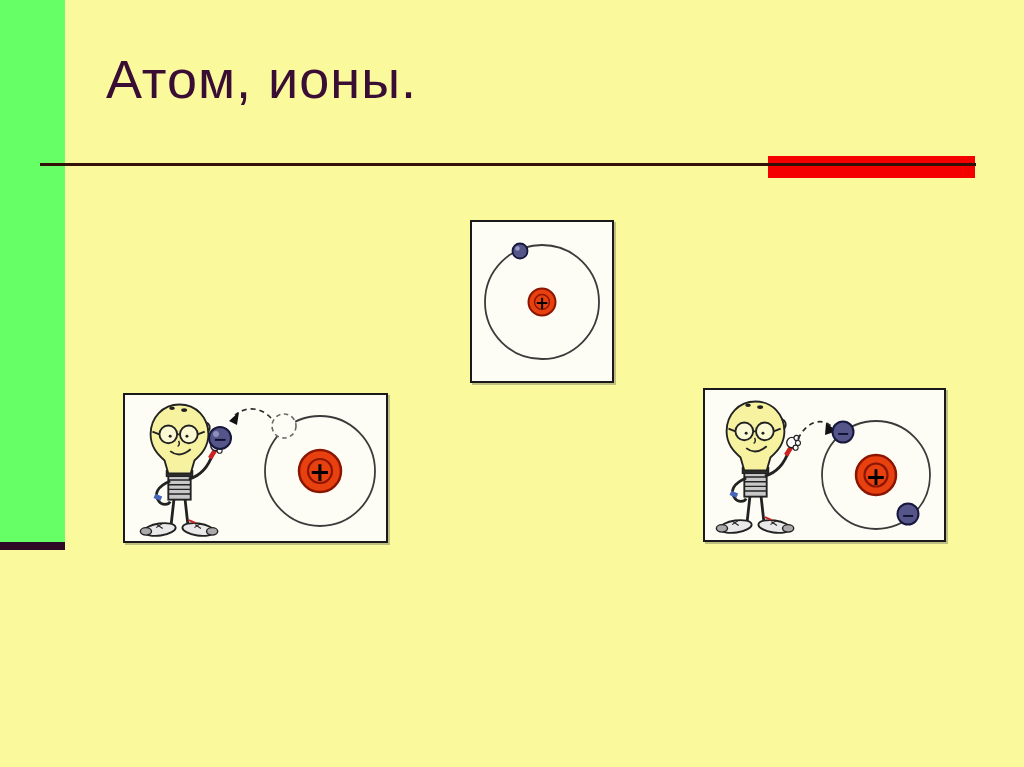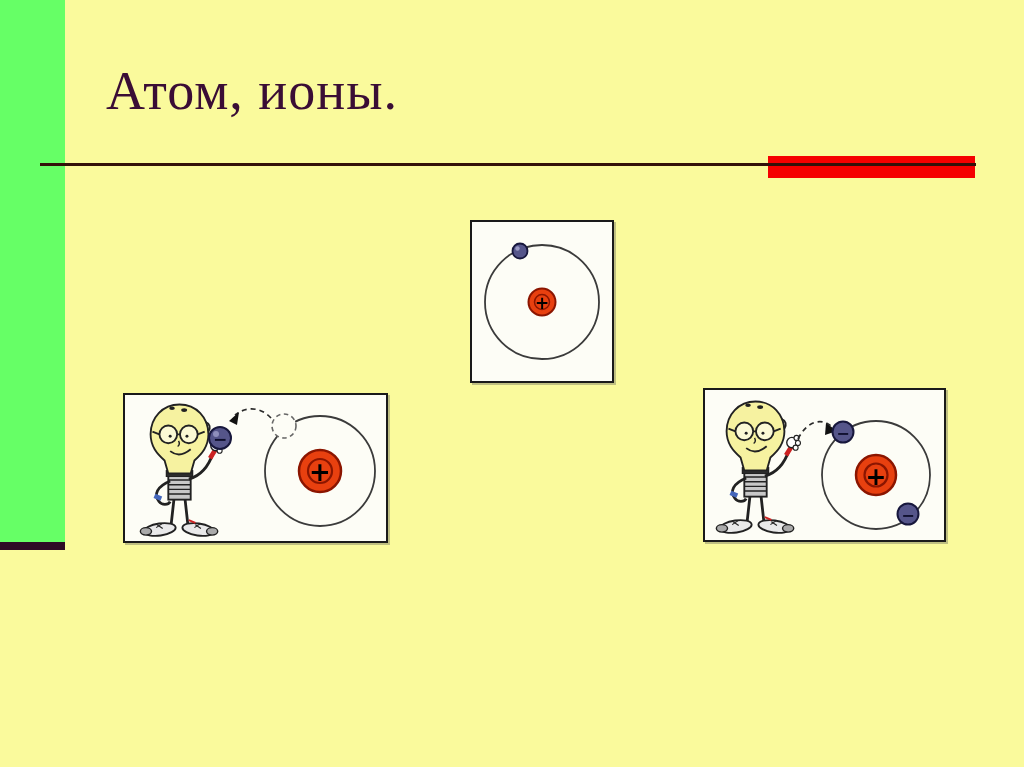--- a/index.html
+++ b/index.html
@@ -10,24 +10,24 @@
   }
   #green-bar{
     position:absolute;left:0;top:0;width:65px;height:542px;
     background:var(--accent-green,#66FF66);
   }
   #bar-footer{
     position:absolute;left:0;top:542px;width:65px;height:8px;
     background:var(--bar-footer,#2E0A26);
   }
   #slide-title{
-    position:absolute;left:106px;top:60px;
+    position:absolute;left:106px;top:48px;
     font-size:54px;line-height:1.15;letter-spacing:1px;
     color:var(--title-text,#3A0D35);
-    font-family:Liberation Serif, serif;
+    font-family:Liberation Sans, sans-serif;
     white-space:nowrap;
   }
   #title-rule{
     position:absolute;left:40px;top:163px;width:936px;height:3px;
     background:var(--rule-line,#331109);z-index:2;
   }
   #red-accent{
     position:absolute;left:768px;top:156px;width:207px;height:22px;
     background:var(--accent-red,#F50000);z-index:1;
   }

